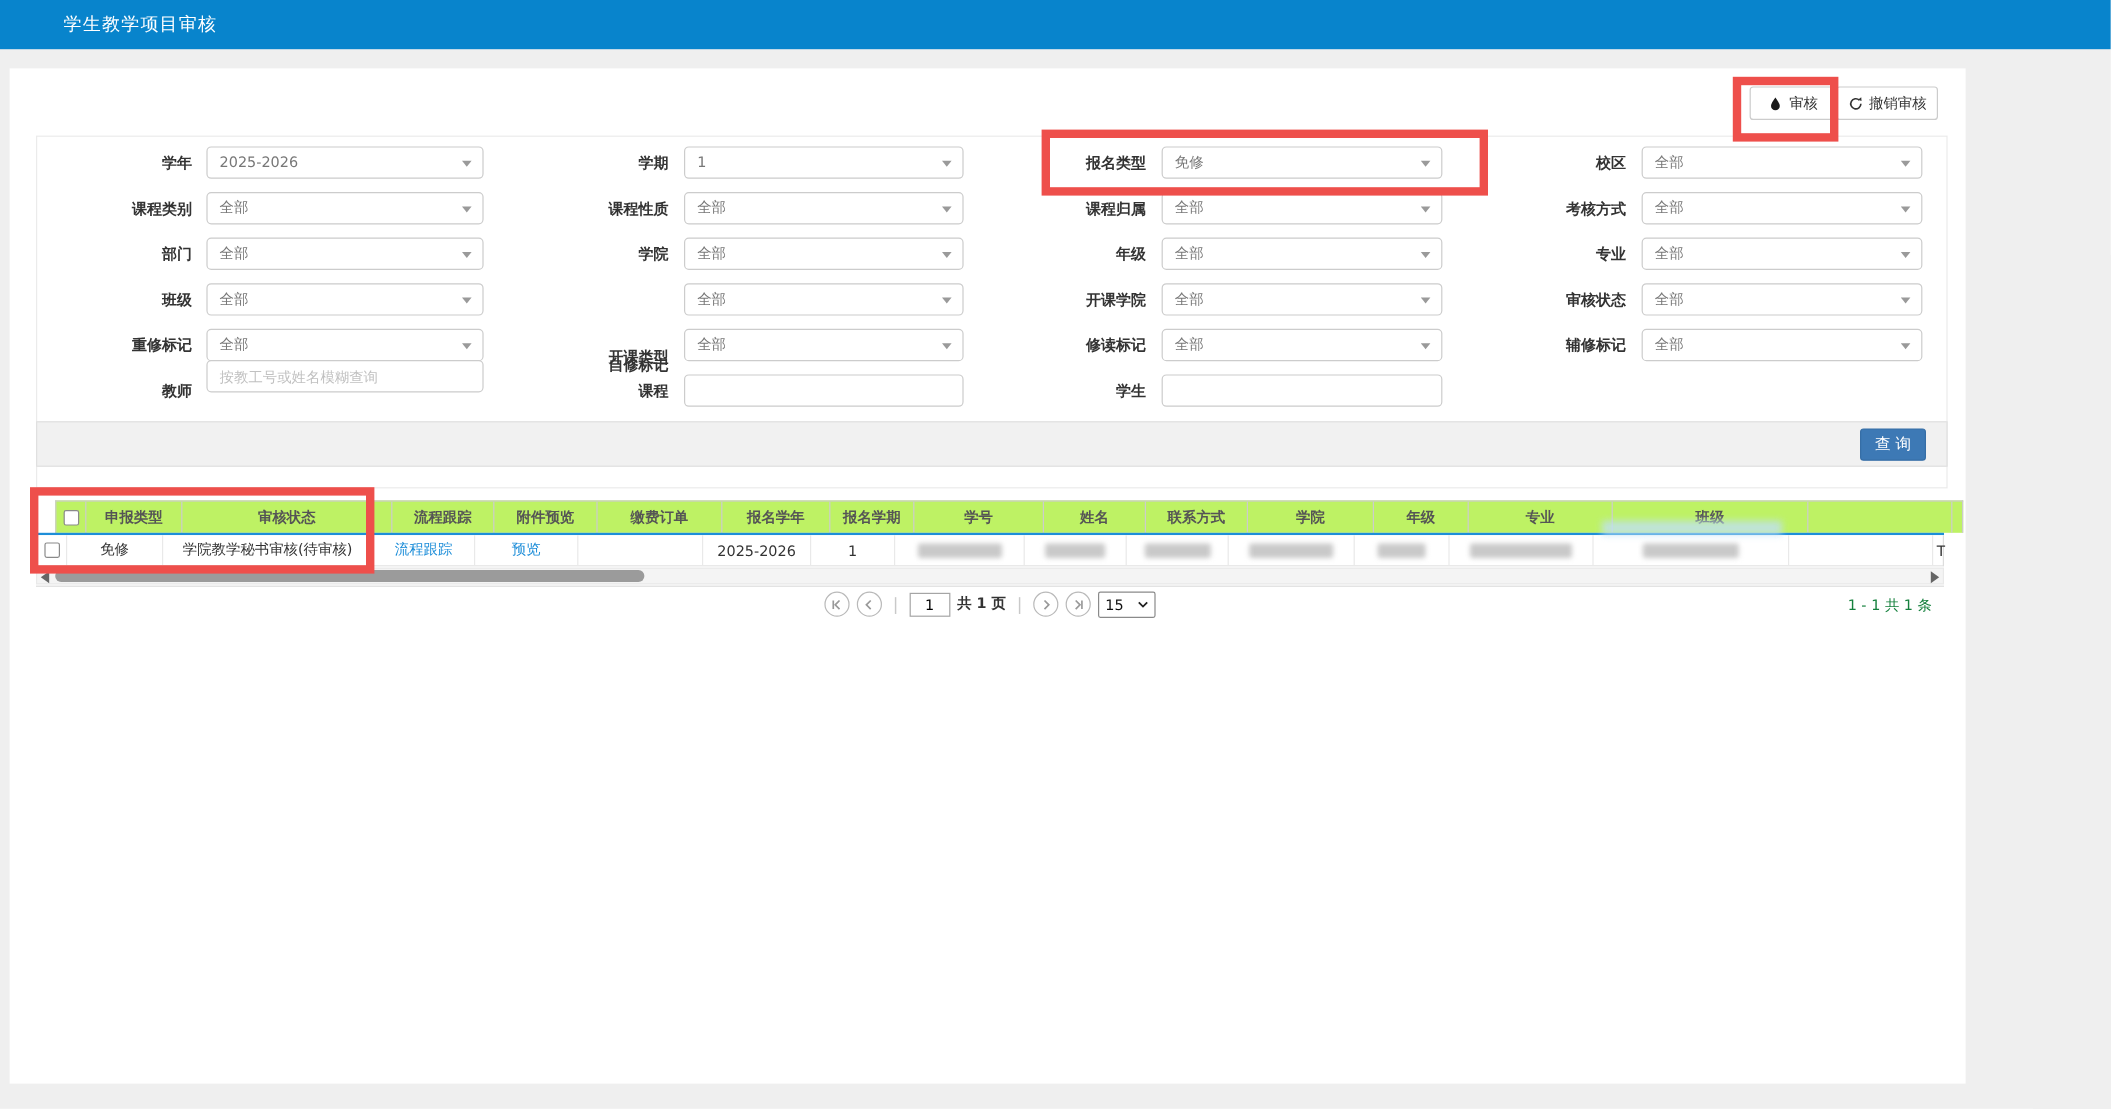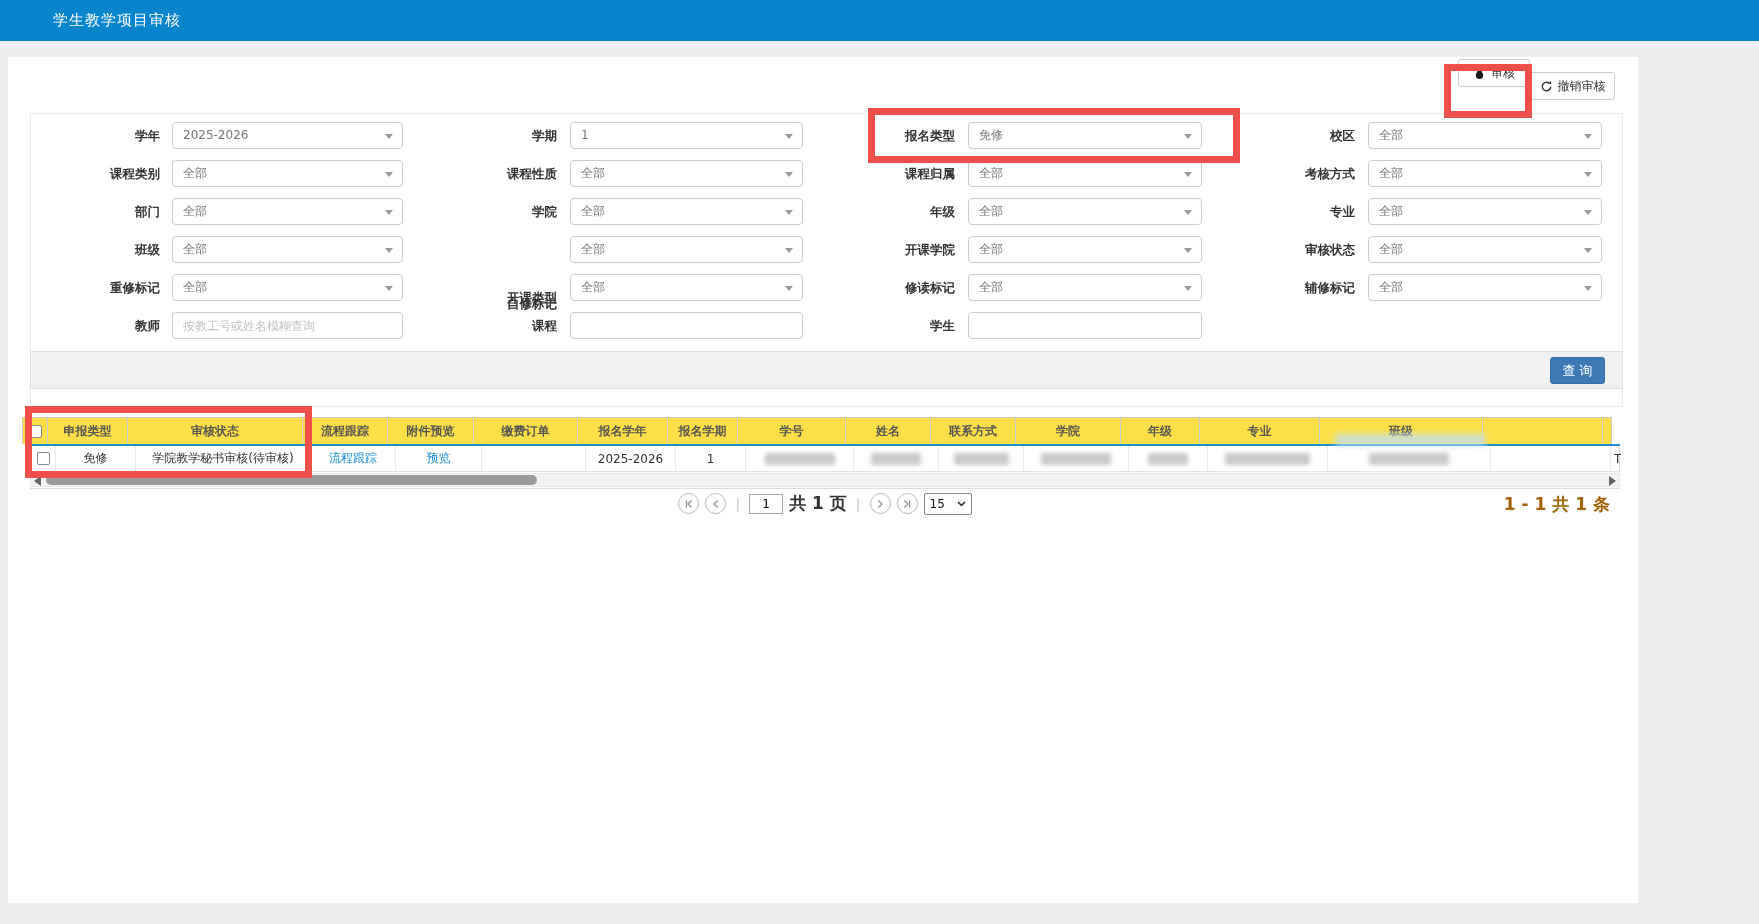--- a/index.html
+++ b/index.html
@@ -13,21 +13,21 @@
   }
   .abs{position:absolute}
   
   .topbar{left:0;top:0;width:1759px;height:41px;background:var(--topbar)}
   .topbar .title{position:absolute;left:53px;top:0;height:41px;line-height:41px;color:#fff;font-size:15px;font-weight:500;letter-spacing:1px}
   
   .panel{left:8px;top:57px;width:1630px;height:846px;background:#fff}
   
   .tbtn{position:absolute;height:28px;border:1px solid #ccc;border-radius:3px;background:#fff;
     font-size:12px;color:#333;display:flex;align-items:center;justify-content:center;gap:5px;cursor:pointer}
-  #btn-approve{left:1458px;top:59px;width:72px}
+  #btn-approve{left:1458px;top:72px;width:72px}
   #btn-revoke{left:1530px;top:72px;width:85px}
   
   .redbox{position:absolute;border:7px solid var(--red);pointer-events:none;z-index:50}
   #redbox-approve{left:1444px;top:64px;width:88px;height:54px}
   #redbox-signup{left:868px;top:108px;width:372px;height:55px}
   #redbox-table{left:25px;top:406px;width:287px;height:72px}
   
   .filterbox{left:30px;top:113px;width:1593px;height:294px;border:1px solid #ebebeb;background:#fff}
   .flabel{position:absolute;width:110px;text-align:right;font-size:12.5px;font-weight:bold;color:#333;line-height:27px;white-space:nowrap}
   .fctrl{position:absolute;height:27px;border:1px solid #ccc;border-radius:4px;background:#fff;
@@ -35,21 +35,21 @@
   .fctrl .caret{position:absolute;right:9px;top:11px;width:0;height:0;
     border-left:4px solid transparent;border-right:4px solid transparent;border-top:5px solid #9a9a9a}
   input.finput{position:absolute;height:27px;border:1px solid #ccc;border-radius:4px;background:#fff;
     font-size:12px;padding:0 10px;color:#333;outline:none;font-family:inherit}
   input.finput::placeholder{color:#c1c1c1}
   
   .querybar{left:30px;top:351px;width:1593px;height:38px;background:#f1f1f1;border:1px solid #e0e0e0}
   .qbtn{position:absolute;left:1550px;top:357px;width:55px;height:27px;background:var(--qbtn);border:1px solid #366ea6;
     border-radius:3px;color:#fff;font-size:13px;text-align:center;line-height:25px;cursor:pointer}
   
-  .thead{left:22px;top:417px;width:1590px;height:27px;background:#fde047;display:flex;
+  .thead{left:46px;top:417px;width:1590px;height:27px;background:#bef264;display:flex;
     border:1px solid #ccc;border-bottom:none}
   .thead .cell{border-right:1px solid #ccc;font-size:12px;font-weight:bold;color:#555;
     display:flex;align-items:center;justify-content:center;overflow:hidden;white-space:nowrap;flex:none}
   .thead .cell:last-child{border-right:none}
   .blueline{left:30px;top:444px;width:1590px;height:2px;background:var(--accent)}
   .trow{left:30px;top:446px;width:1590px;height:26px;background:#fff;display:flex;
     border-left:1px solid #ddd;border-right:1px solid #ddd;border-bottom:1px solid #e4e4e4}
   .trow .cell{border-right:1px solid #e9e9e9;font-size:12px;color:#333;
     display:flex;align-items:center;justify-content:center;overflow:hidden;white-space:nowrap;flex:none}
   .trow .cell:last-child{border-right:none;justify-content:flex-start;padding-left:3px}
@@ -63,24 +63,24 @@
   .sarrow{position:absolute;top:2px;width:0;height:0;border-top:5px solid transparent;border-bottom:5px solid transparent;cursor:pointer}
   .sarrow.left{left:3px;border-right:7px solid #666}
   .sarrow.right{right:3px;border-left:7px solid #666}
   
   .pagerbar{left:30px;top:488px;width:1590px;height:30px;border-top:1px solid #ddd;background:#fff}
   .pager{position:absolute;left:0;top:0;width:100%;height:100%;display:flex;align-items:center;justify-content:center;gap:6px}
   .pcircle{width:21px;height:21px;border-radius:50%;border:1px solid #b9b9b9;background:#fff;
     display:flex;align-items:center;justify-content:center;cursor:pointer;flex:none}
   .pdiv{color:#c9c9c9;font-size:14px;margin:0 3px}
   .pinput{width:34px;height:20px;border:1px solid #a5a5a5;text-align:center;font-size:12px;outline:none;font-family:inherit}
-  .ptext{font-size:17px;color:#333;font-weight:bold}
+  .ptext{font-size:12px;color:#333;font-weight:bold}
   .pselect{width:48px;height:22px;border:1px solid #8a8a8a;border-radius:2px;background:#fff;font-size:12px;color:#111;
     display:flex;align-items:center;justify-content:space-between;padding:0 5px;cursor:pointer}
-  .summary{position:absolute;right:10px;top:0;height:30px;line-height:30px;font-size:17px;color:#a16207;font-weight:bold}
+  .summary{position:absolute;right:10px;top:0;height:30px;line-height:30px;font-size:12px;color:#15803d;font-weight:normal}
 </style>
 </head>
 <body>
 
 <div class="abs topbar">
   <span class="title">学生教学项目审核</span>
 </div>
 
 <div class="abs panel"></div>
 
@@ -138,21 +138,21 @@
     <div class="fctrl" style="left: 1368px; top: 236px; width: 234px;"><span>全部</span><span class="caret"></span></div>
     <div class="flabel" style="left: 50px; top: 274px;">重修标记</div>
     <div class="fctrl" style="left: 172px; top: 274px; width: 231px;"><span>全部</span><span class="caret"></span></div>
     <div class="flabel" style="left: 447px; top: 290px;">自修标记</div>
     <div class="fctrl" style="left: 570px; top: 274px; width: 233px;"><span>全部</span><span class="caret"></span></div>
     <div class="flabel" style="left: 845px; top: 274px;">修读标记</div>
     <div class="fctrl" style="left: 968px; top: 274px; width: 234px;"><span>全部</span><span class="caret"></span></div>
     <div class="flabel" style="left: 1245px; top: 274px;">辅修标记</div>
     <div class="fctrl" style="left: 1368px; top: 274px; width: 234px;"><span>全部</span><span class="caret"></span></div>
     <div class="flabel" style="left: 50px; top: 312px;">教师</div>
-    <input class="finput" placeholder="按教工号或姓名模糊查询" style="left: 172px; top: 312px; width: 231px;">
+    <input class="finput" placeholder="按教工号或姓名模糊查询" style="left: 172px; top: 300px; width: 231px;">
     <div class="flabel" style="left: 447px; top: 312px;">课程</div>
     <input class="finput" style="left: 570px; top: 312px; width: 233px;">
     <div class="flabel" style="left: 845px; top: 312px;">学生</div>
     <input class="finput" style="left: 968px; top: 312px; width: 234px;">
   </div>
 
 <div class="abs querybar"></div>
 <div class="qbtn">查 询</div>
 
 <div class="abs thead" id="thead">

